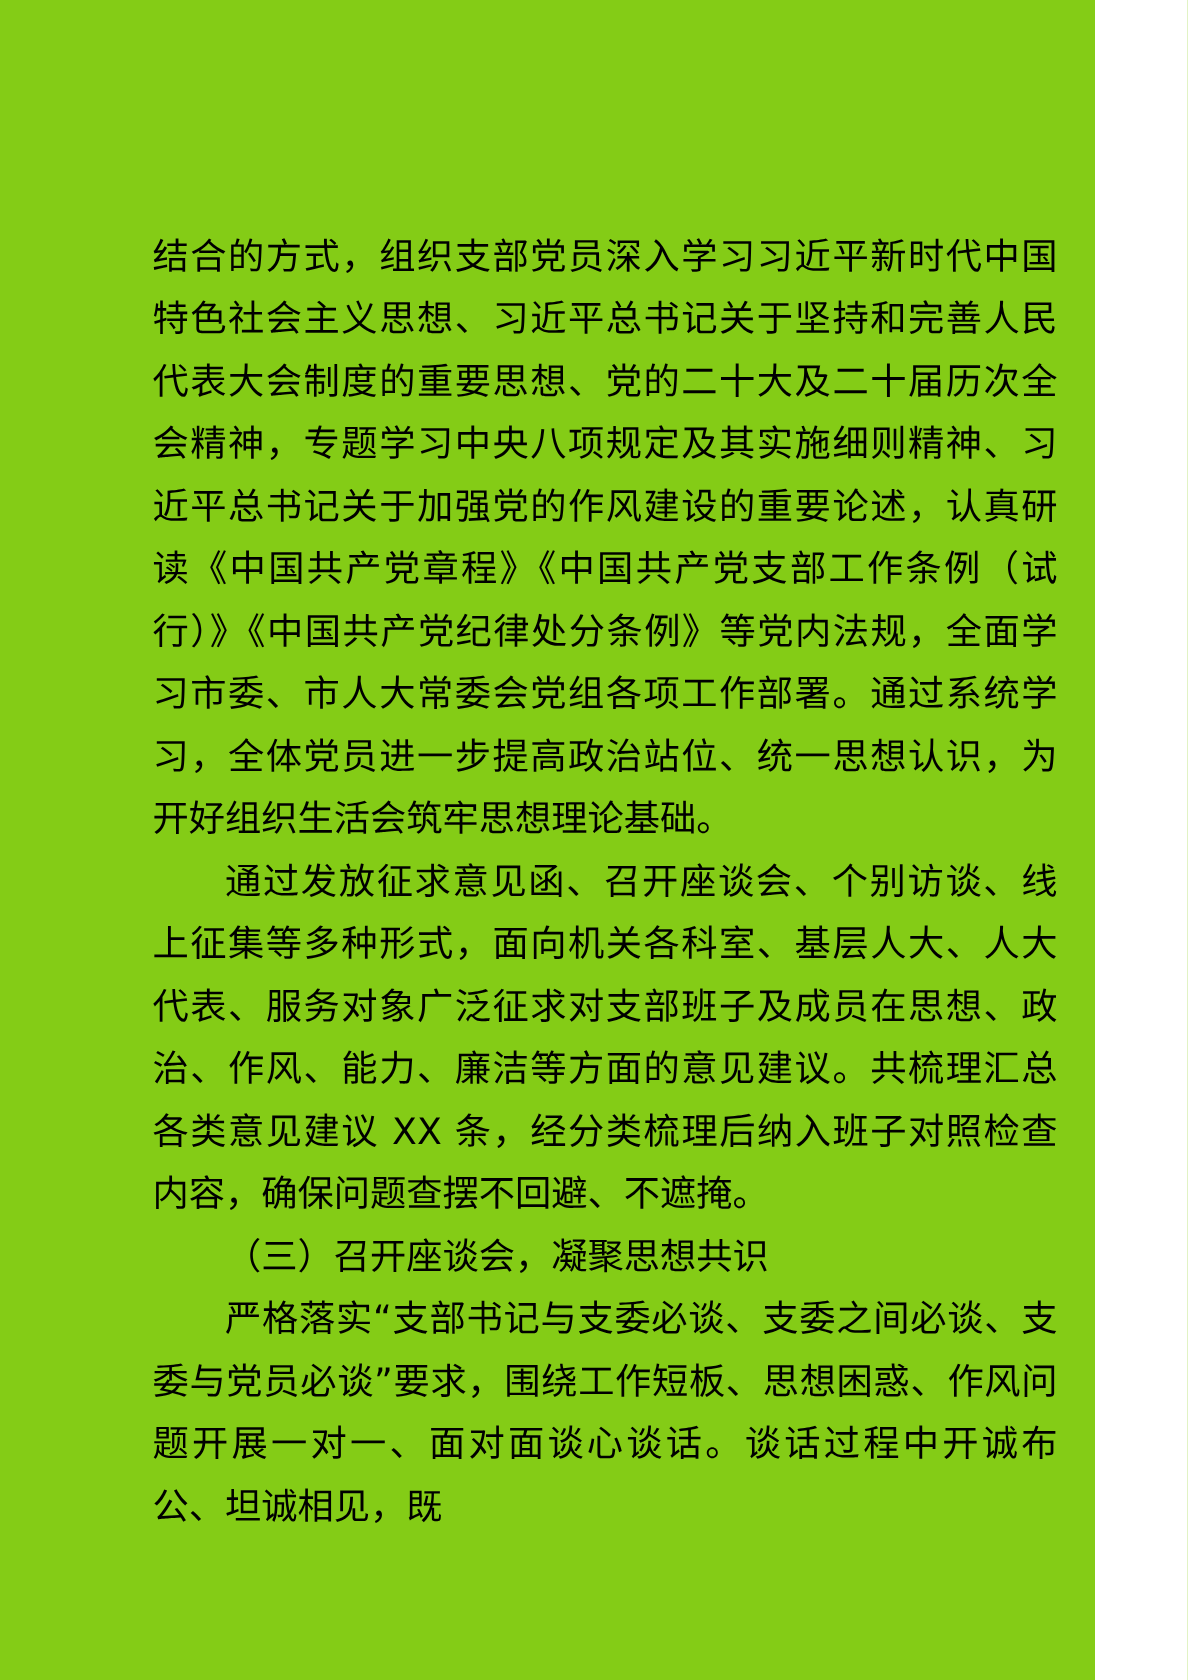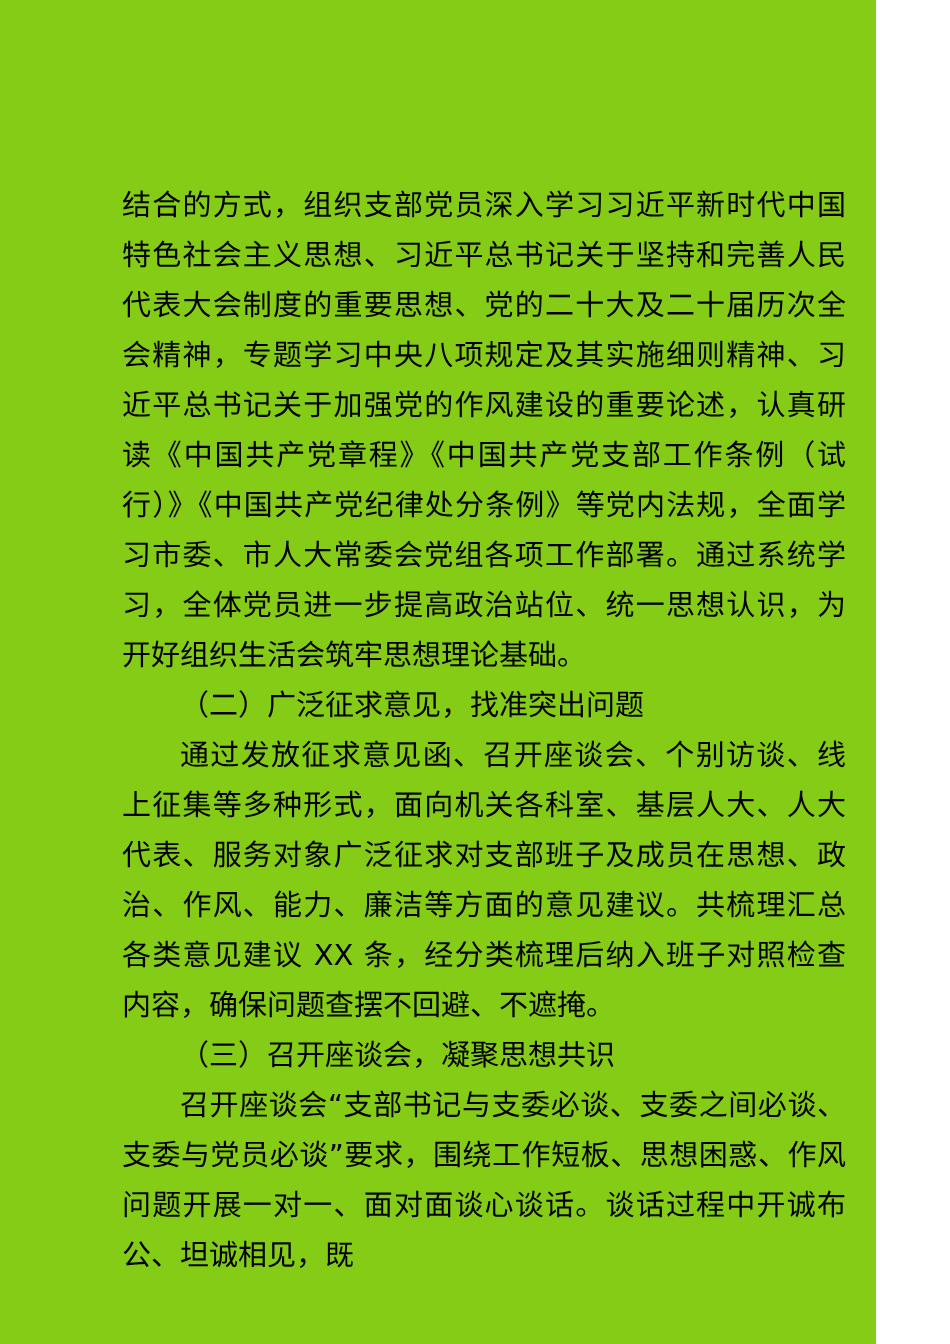--- a/index.html
+++ b/index.html
@@ -41,18 +41,17 @@
     text-indent: 2em;
     font-weight: normal;
   }
 </style>
 </head>
 <body>
 
 <div class="page">
   <div class="content">
     <p class="no-indent">结合的方式，组织支部党员深入学习习近平新时代中国特色社会主义思想、习近平总书记关于坚持和完善人民代表大会制度的重要思想、党的二十大及二十届历次全会精神，专题学习中央八项规定及其实施细则精神、习近平总书记关于加强党的作风建设的重要论述，认真研读《中国共产党章程》《中国共产党支部工作条例（试行）》《中国共产党纪律处分条例》等党内法规，全面学习市委、市人大常委会党组各项工作部署。通过系统学习，全体党员进一步提高政治站位、统一思想认识，为开好组织生活会筑牢思想理论基础。</p>
-    <p class="heading">（二）广泛征求意见，找准突出问题</p>
     <p class="para">通过发放征求意见函、召开座谈会、个别访谈、线上征集等多种形式，面向机关各科室、基层人大、人大代表、服务对象广泛征求对支部班子及成员在思想、政治、作风、能力、廉洁等方面的意见建议。共梳理汇总各类意见建议 XX 条，经分类梳理后纳入班子对照检查内容，确保问题查摆不回避、不遮掩。</p>
     <p class="heading">（三）召开座谈会，凝聚思想共识</p>
-    <p class="para">召开座谈会“支部书记与支委必谈、支委之间必谈、支委与党员必谈”要求，围绕工作短板、思想困惑、作风问题开展一对一、面对面谈心谈话。谈话过程中开诚布公、坦诚相见，既</p>
+    <p class="para">严格落实“支部书记与支委必谈、支委之间必谈、支委与党员必谈”要求，围绕工作短板、思想困惑、作风问题开展一对一、面对面谈心谈话。谈话过程中开诚布公、坦诚相见，既</p>
   </div>
 </div>
 
 </body></html>

